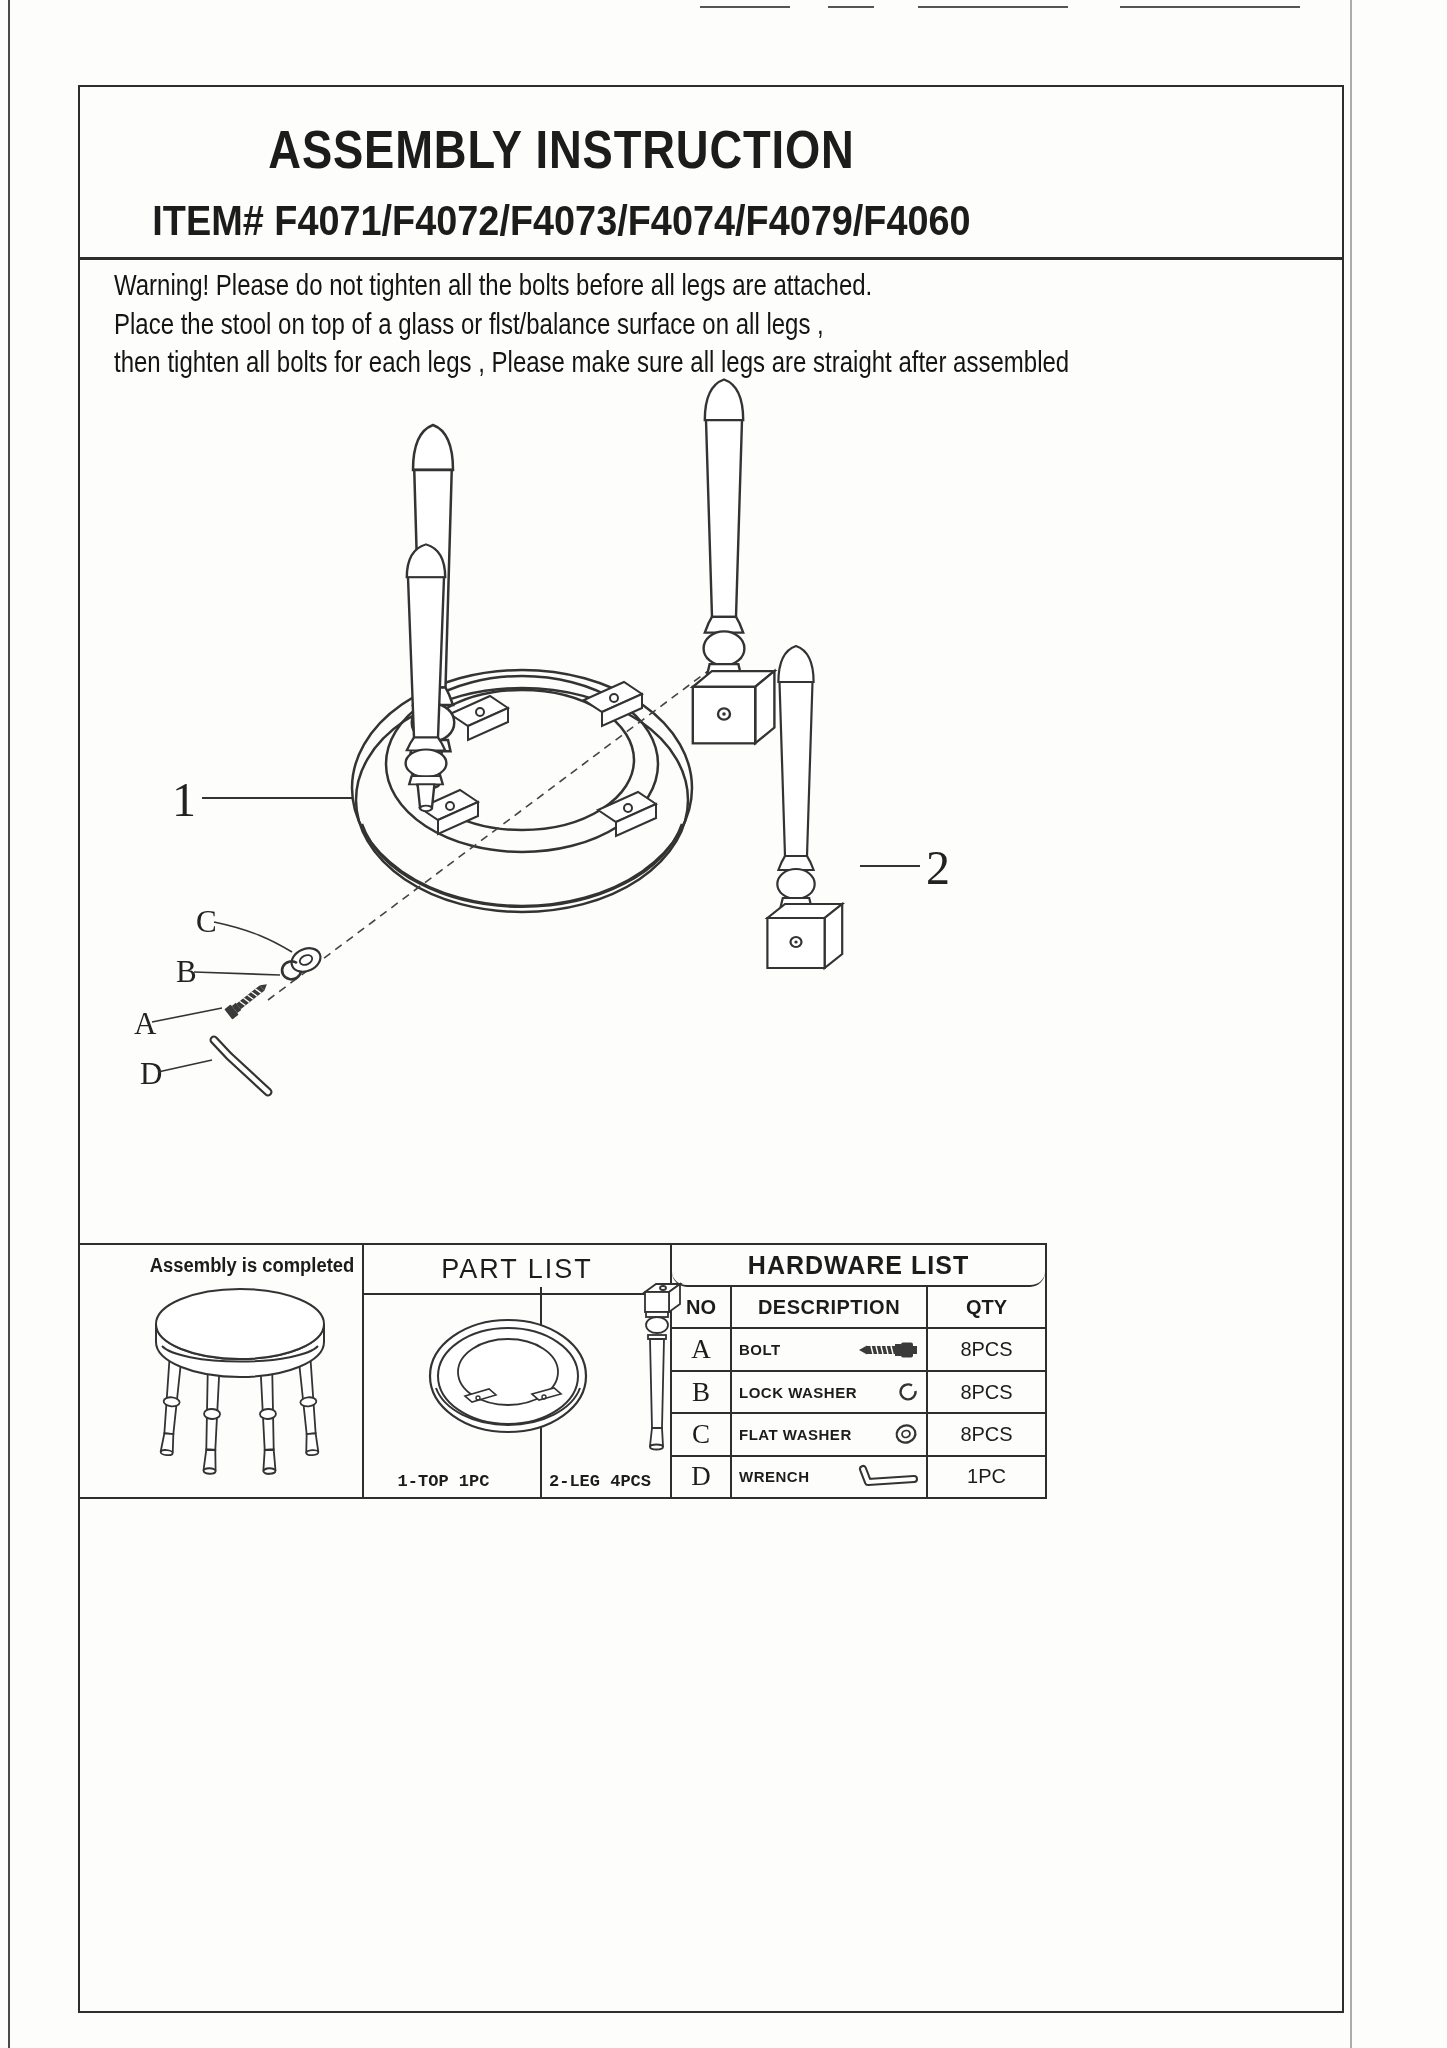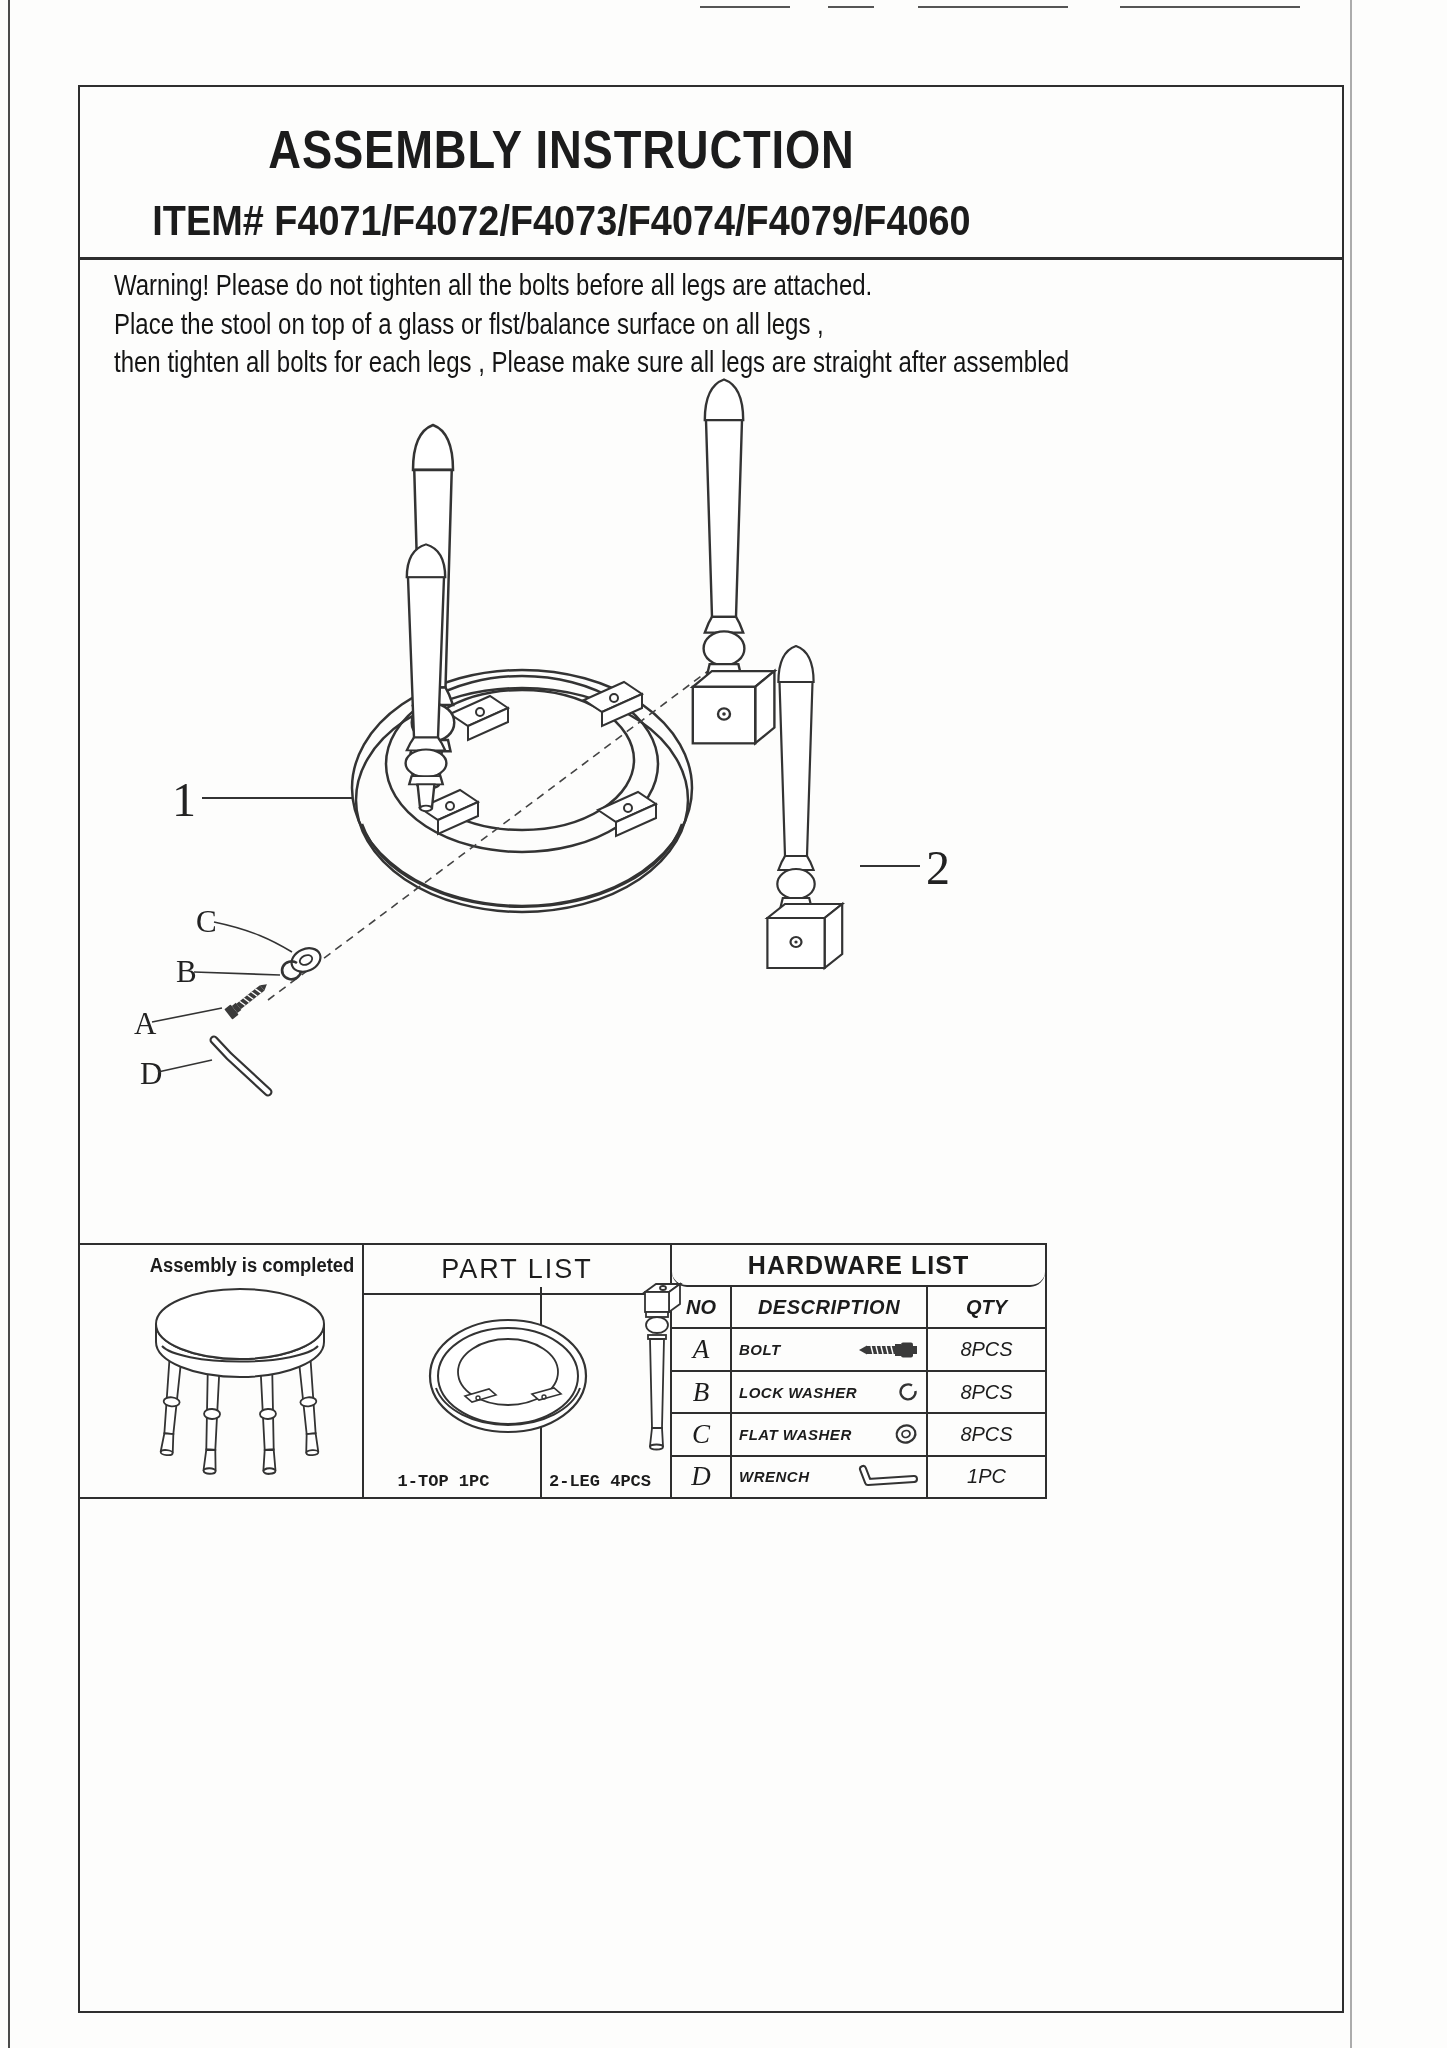--- a/index.html
+++ b/index.html
@@ -42,21 +42,21 @@
                   border-bottom:2.5px solid #2e2e2e; font-size:27px; letter-spacing:2px; }
   .parts-divider { position:absolute; left:176px; top:42px; bottom:0; width:2px; background:#2e2e2e; }
   .part-caption { position:absolute; bottom:6px; text-align:center;
                   font-family:"Liberation Mono", monospace; font-size:17px; font-weight:bold; }
   .part-caption.c1 { left:0; width:159px; }
   .part-caption.c2 { left:176px; width:120px; }
   .cell-hardware { flex:1; display:flex; flex-direction:column; }
   .hw-header { height:42px; display:flex; align-items:center; justify-content:center;
                border-bottom:2.5px solid #2e2e2e; font-size:25px; font-weight:bold; letter-spacing:1px;border-radius:15px; }
   .hw-table { flex:1; display:flex; flex-direction:column; }
-  .hw-row { display:flex; flex:1; border-bottom:2px solid #2e2e2e;font-style:italic; }
+  .hw-row { display:flex; flex:1; border-bottom:2px solid #2e2e2e; }
   .hw-row:last-child { border-bottom:none; }
   .hw-no   { width:60px; border-right:2px solid #2e2e2e; display:flex; align-items:center;
              justify-content:center; font-family:"Liberation Serif", serif; font-size:27px; }
   .hw-desc { width:196px; border-right:2px solid #2e2e2e; display:flex; align-items:center;
              justify-content:space-between; padding:0 7px; font-size:15px; font-weight:bold;
              letter-spacing:.5px; }
   .hw-qty  { flex:1; display:flex; align-items:center; justify-content:center; font-size:20px; }
   .hw-row.head .hw-no, .hw-row.head .hw-qty { font-family:"Liberation Sans", sans-serif;
              font-size:20px; font-weight:bold; }
   .hw-row.head .hw-desc { justify-content:center; font-size:20px; font-weight:bold; }

